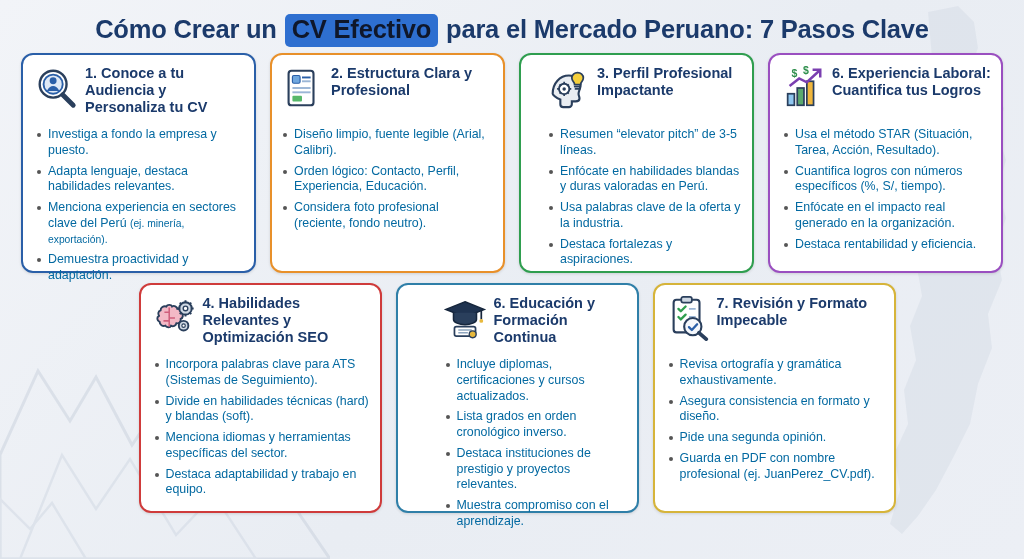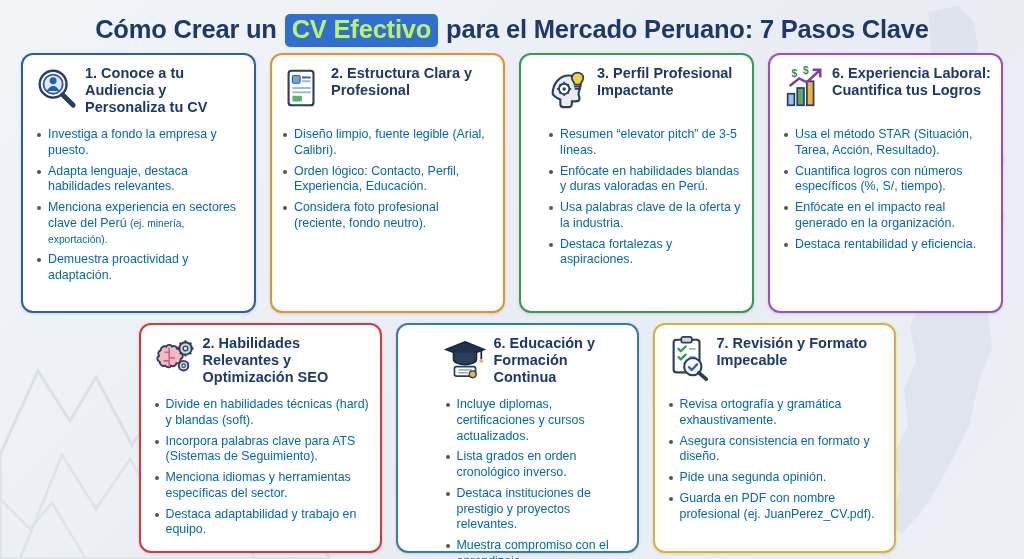--- a/index.html
+++ b/index.html
@@ -47,21 +47,21 @@
   .title-text {
     display: inline-block;
     font-size: 25.5px;
     font-weight: bold;
     color: #1b3a6b;
     letter-spacing: -0.2px;
     white-space: nowrap;
   }
   .title-hl {
     background: #2e6fd0;
-    color: #bef264;
+    color: #0f172a;
     border-radius: 5px;
     padding: 1px 7px 3px 7px;
     margin: 0 1px;
     display: inline-block;
   }
   .rows {
     position: relative;
     padding: 0 18px;
   }
   .row {
@@ -74,21 +74,21 @@
     padding-left: 10px;
   }
   .card {
     background: #ffffff;
     border: 2.5px solid #888;
     border-radius: 12px;
     box-sizing: border-box;
     padding: 8px 10px 8px 10px;
     box-shadow: 0 1px 3px rgba(0,0,0,0.12);
   }
-  .row1 .card { width: 235px; height: 260px; }
+  .row1 .card { width: 235px; height: 220px; }
   .row2 .card { width: 243px; height: 230px; }
   .card-head {
     display: flex;
     align-items: flex-start;
     gap: 6px;
     min-height: 56px;
   }
   .card-icon {
     flex: 0 0 auto;
     width: 46px;
@@ -256,25 +256,25 @@
                 <path d="M19 13v20M14 18h5M19 24h6M13 27h6" stroke="#cf5f7c" stroke-width="1.6" fill="none"></path>
                 <circle cx="36" cy="14" r="6.5" fill="#cfd8e3" stroke="#2a3f5c" stroke-width="2"></circle>
                 <circle cx="36" cy="14" r="2.4" fill="#ffffff" stroke="#2a3f5c" stroke-width="1.4"></circle>
                 <g stroke="#2a3f5c" stroke-width="2">
                   <path d="M36 5.5v3M36 19.5v3M27.5 14h3M41.5 14h3M30 8l2 2M40 18l2 2M42 8l-2 2M32 18l-2 2"></path>
                 </g>
                 <circle cx="34" cy="32" r="5" fill="#cfd8e3" stroke="#2a3f5c" stroke-width="2"></circle>
                 <circle cx="34" cy="32" r="1.8" fill="#ffffff" stroke="#2a3f5c" stroke-width="1.2"></circle>
               </svg>
             </span>
-            <div class="card-title">2. Habilidades Relevantes y Optimización SEO</div>
-          </div>
-          <ul class="card-list">
+            <div class="card-title">4. Habilidades Relevantes y Optimización SEO</div>
+          </div>
+          <ul class="card-list">
+            <li><span>Incorpora palabras clave para ATS (Sistemas de Seguimiento).</span></li>
             <li><span>Divide en habilidades técnicas (hard) y blandas (soft).</span></li>
-            <li><span>Incorpora palabras clave para ATS (Sistemas de Seguimiento).</span></li>
             <li><span>Menciona idiomas y herramientas específicas del sector.</span></li>
             <li><span>Destaca adaptabilidad y trabajo en equipo.</span></li>
           </ul>
         </div>
         <div class="card c-teal" style="border-color: rgb(47, 127, 168);">
           <div class="card-head">
             <span class="card-icon">
               <svg viewBox="0 0 48 48">
                 <path d="M24 7 L44 15 L24 23 L4 15 Z" fill="#1f3350" stroke="#16263c" stroke-width="1.6"></path>
                 <path d="M12 18.5v7c0 3 6 5.5 12 5.5s12-2.5 12-5.5v-7" fill="#2a3f5c" stroke="#16263c" stroke-width="1.6"></path>

